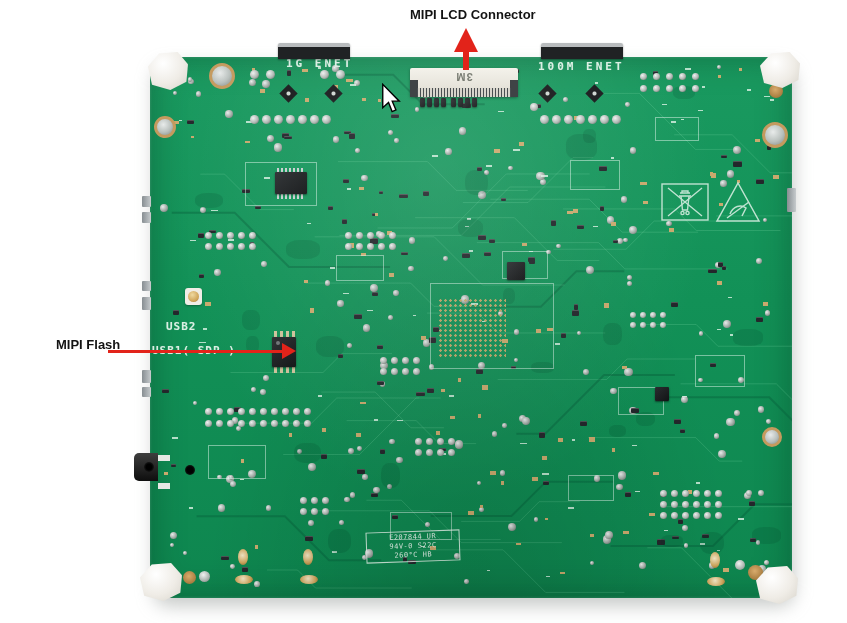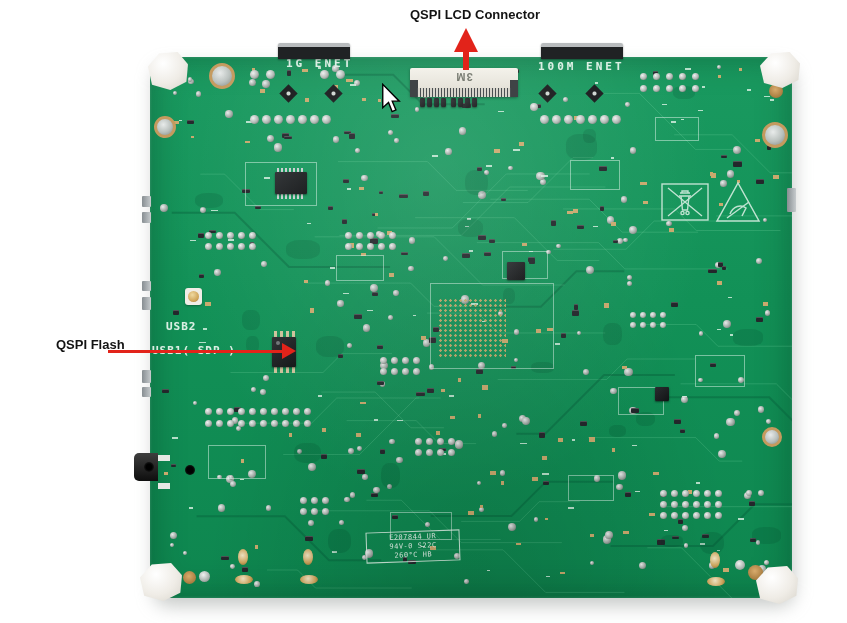--- a/index.html
+++ b/index.html
@@ -804,24 +804,24 @@
   <div class="edge-tab" style="left:142px;top:212px;width:9px;height:11px;"></div>
   <div class="edge-tab" style="left:142px;top:281px;width:9px;height:10px;"></div>
   <div class="edge-tab" style="left:142px;top:297px;width:9px;height:13px;"></div>
   <div class="edge-tab" style="left:142px;top:370px;width:9px;height:13px;"></div>
   <div class="edge-tab" style="left:142px;top:387px;width:9px;height:10px;"></div>
   <div class="edge-tab" style="left:787px;top:188px;width:9px;height:24px;"></div>
   <div class="audio-jack">
       <i></i>
     </div>
 
-  <div class="callout" style="left:410px;top:7px;">QSPI LCD Connector</div>
+  <div class="callout" style="left:410px;top:7px;">MIPI LCD Connector</div>
   <div class="arrow-head-up"></div>
   <div class="arrow-shaft-v red"></div>
 
-  <div class="callout" style="left:56px;top:337px;">QSPI Flash</div>
+  <div class="callout" style="left:56px;top:337px;">MIPI Flash</div>
   <div class="arrow-shaft-h red"></div>
   <div class="arrow-head-right"></div>
 
   <svg class="cursor" width="20" height="33" viewBox="0 0 14 24">
     <path d="M1 1 L1 18 L5.2 14.2 L7.8 20.8 L10.6 19.6 L7.9 13.2 L13 13.2 Z" fill="#ffffff" stroke="#000000" stroke-width="1"></path>
   </svg>
 </div>
 
 </body></html>

